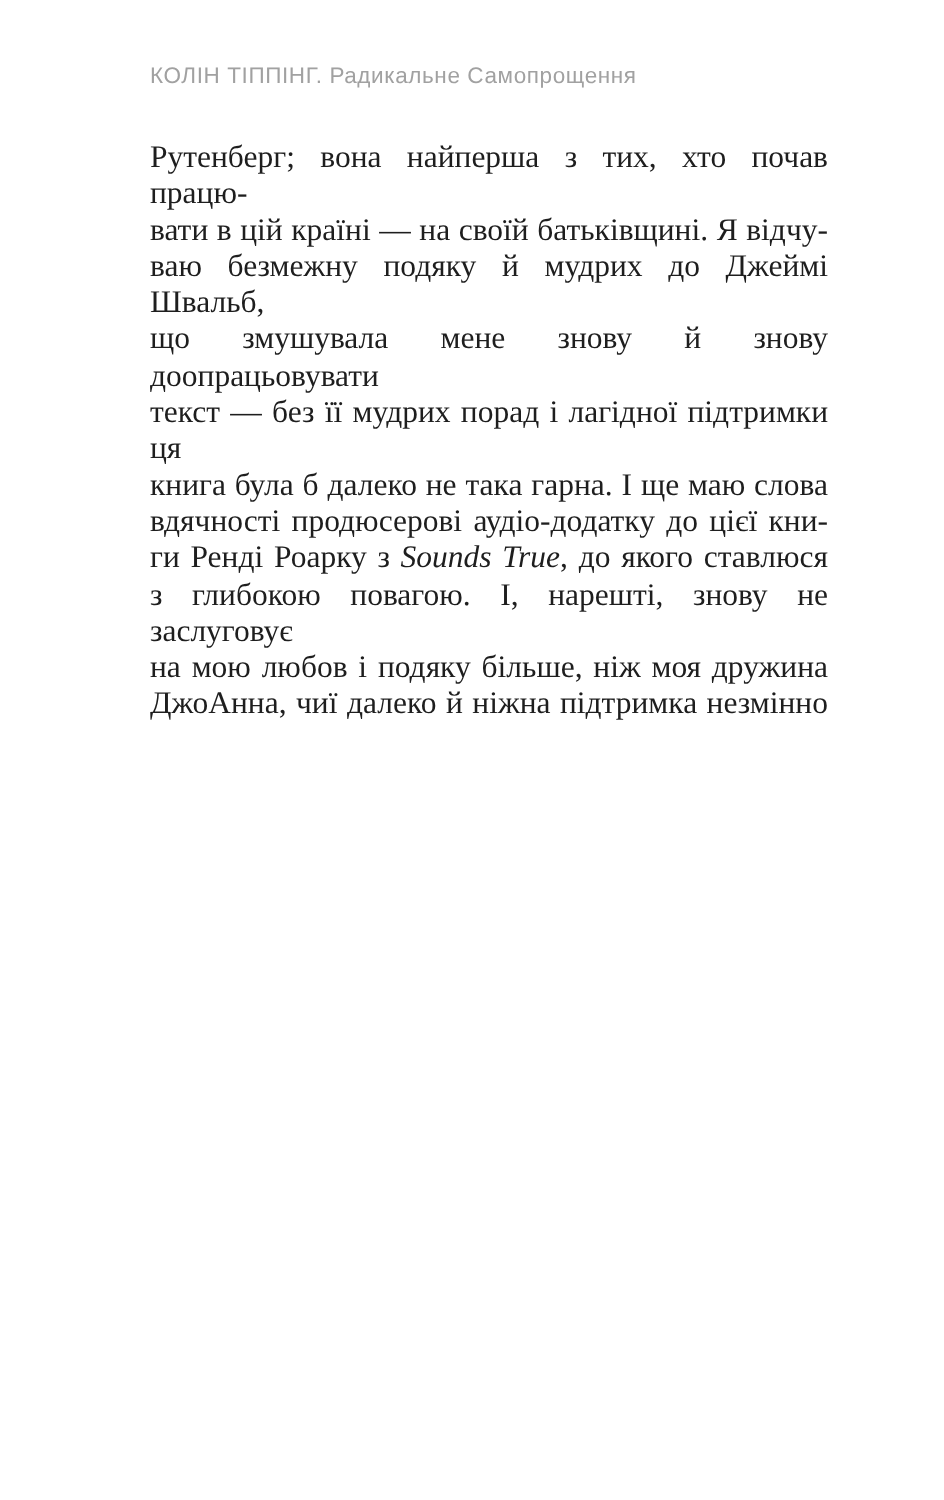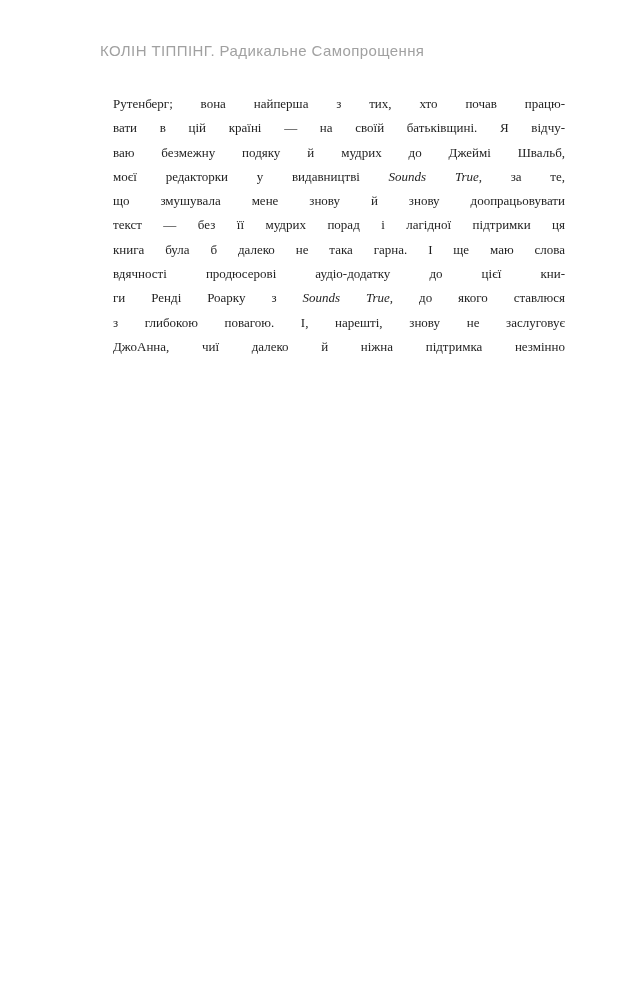--- a/index.html
+++ b/index.html
@@ -22,25 +22,25 @@
     width: 460px;
     font-family: "Liberation Sans", sans-serif;
     font-size: 15px;
     line-height: 18px;
     letter-spacing: 0.4px;
     color: #a1a1a1;
     white-space: nowrap;
   }
   .body-text {
     position: absolute;
-    left: 113px;
+    left: 100px;
     top: 92px;
     width: 452px;
     font-family: "Liberation Serif", serif;
-    font-size: 13px;
+    font-size: 21px;
     line-height: 24.3px;
     color: #1e1e1e;
   }
   .body-text .line {
     text-align: justify;
     text-align-last: justify;
     white-space: normal;
   }
   .body-text .line.last {
     text-align: justify;
@@ -52,22 +52,22 @@
 </style>
 </head>
 <body>
 
 <div class="page">
   <div class="running-header">КОЛІН ТІППІНГ. Радикальне Самопрощення</div>
   <div class="body-text">
       <div class="line"><span>Рутенберг; вона найперша з тих, хто почав працю-</span></div>
       <div class="line"><span>вати в цій країні — на своїй батьківщині. Я відчу-</span></div>
       <div class="line"><span>ваю безмежну подяку й мудрих до Джеймі Швальб,</span></div>
-      <div class="line"><span>моєї редакторки у видавництві </span><span class="it">Sounds True</span><span>, за те,</span></div>
       <div class="line"><span>що змушувала мене знову й знову доопрацьовувати</span></div>
       <div class="line"><span>текст — без її мудрих порад і лагідної підтримки ця</span></div>
       <div class="line"><span>книга була б далеко не така гарна. І ще маю слова</span></div>
       <div class="line"><span>вдячності продюсерові аудіо-додатку до цієї кни-</span></div>
       <div class="line"><span>ги Ренді Роарку з </span><span class="it">Sounds True</span><span>, до якого ставлюся</span></div>
       <div class="line"><span>з глибокою повагою. І, нарешті, знову не заслуговує</span></div>
+      <div class="line"><span>на мою любов і подяку більше, ніж моя дружина</span></div>
       <div class="line"><span>ДжоАнна, чиї далеко й ніжна підтримка незмінно</span></div>
     </div>
 </div>
 
 </body></html>

